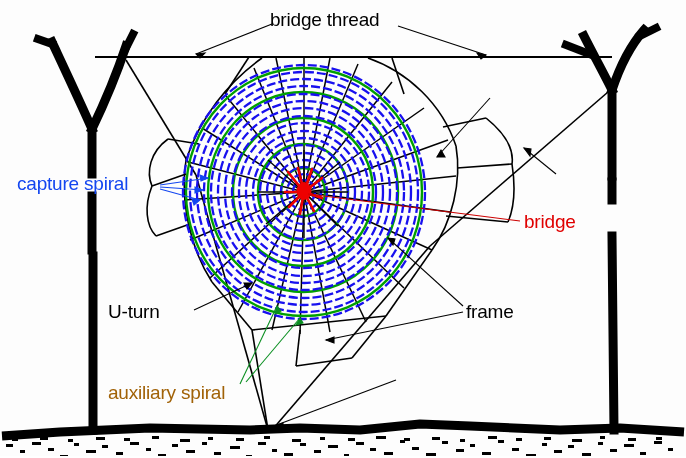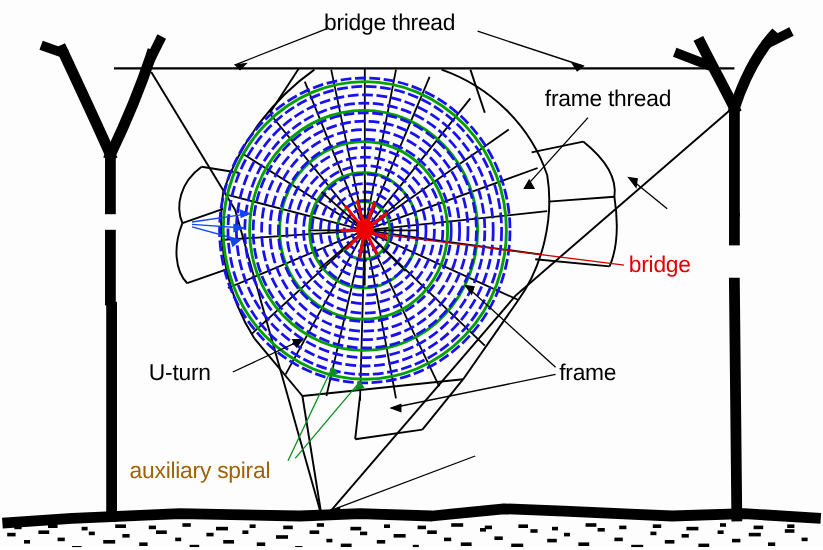--- a/index.html
+++ b/index.html
@@ -290,26 +290,26 @@
       <path stroke="#000000" d="M 463 312 L 326 340"></path>
       <path stroke="#000000" fill="#000000" d="M 326 340 l 8 -3 l 0 6 z"></path>
 
       <path stroke="#000000" d="M 396 380 L 274 426"></path>
       <path stroke="#000000" fill="#000000" d="M 274 426 l 9 -3 l 0 6 z"></path>
     </g>
   </svg>
 
   <div class="lbl" style="left:270px; top:10px;">bridge thread</div>
 
-  <div class="lbl" style="left:454px; top:73px;">frame thread</div>
 
 
   <div class="lbl lbl-red" style="left:524px; top:212px;">bridge</div>
 
-
-  <div class="lbl" style="left:124px; top:302px;">U-turn</div>
+  <div class="lbl lbl-blue" style="left:17px; top:174px;">capture spiral</div>
+
+  <div class="lbl" style="left:108px; top:302px;">U-turn</div>
 
   <div class="lbl" style="left:466px; top:302px;">frame</div>
 
 
   <div class="lbl lbl-green" style="left:108px; top:383px;">auxiliary spiral</div>
 
 </div>
 
 </body></html>

